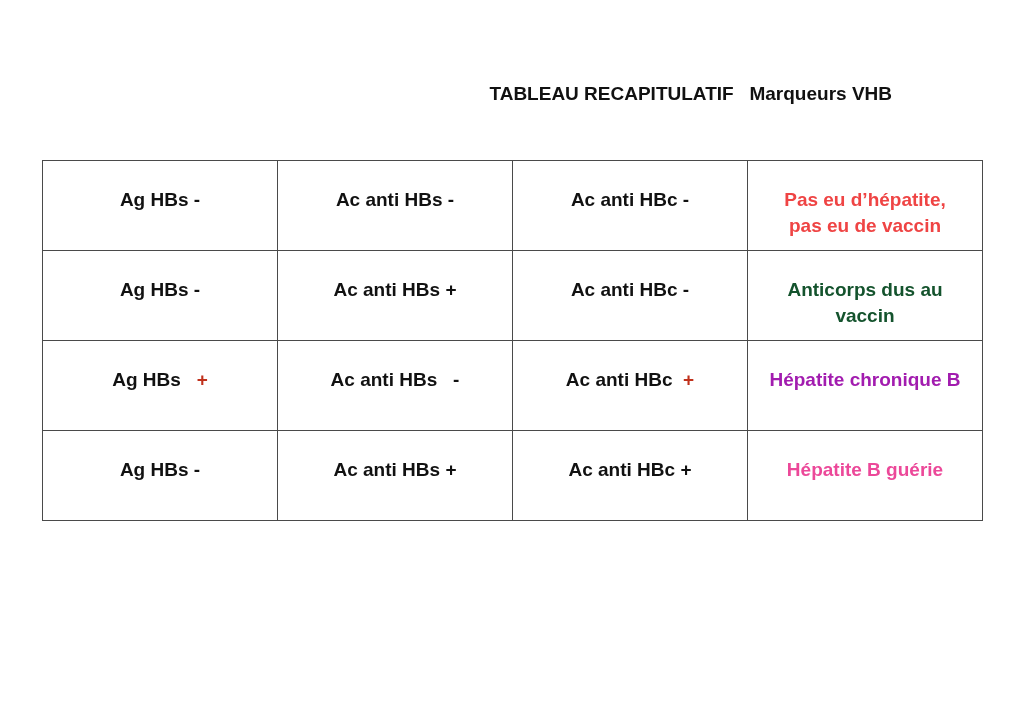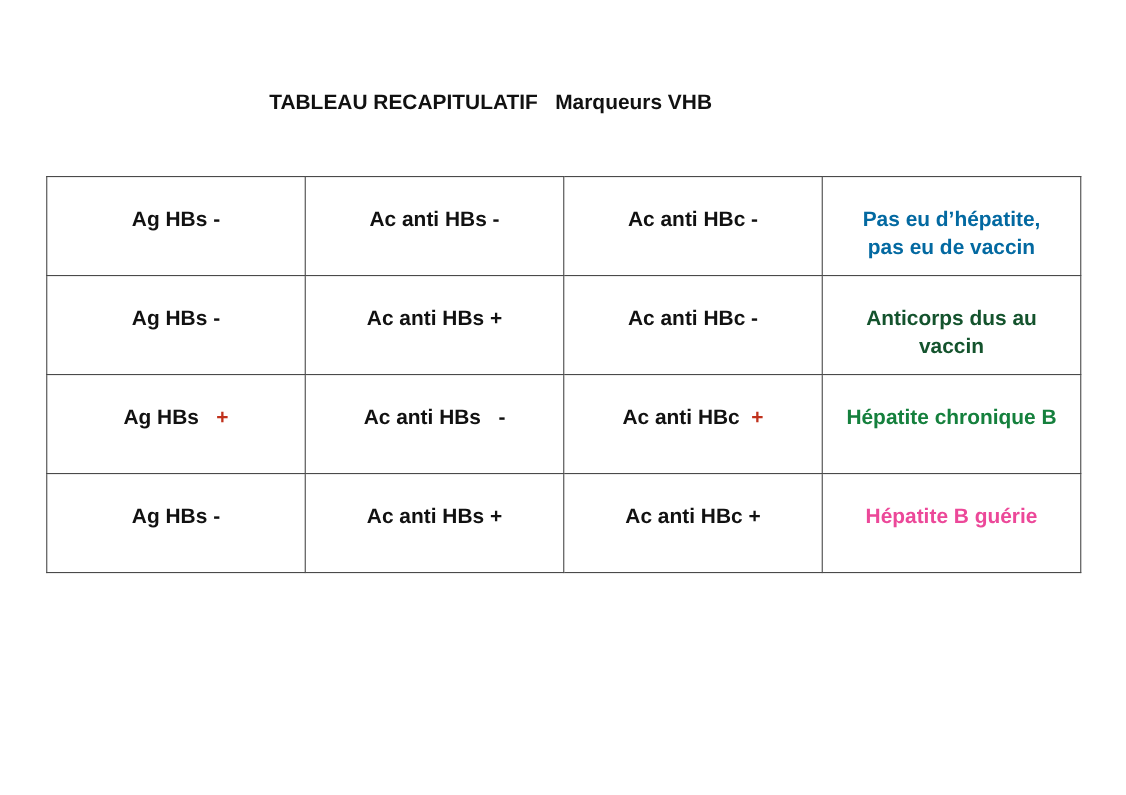--- a/index.html
+++ b/index.html
@@ -1,21 +1,21 @@
 <!DOCTYPE html>
 <html><head>
 <meta charset="utf-8">
 <style>
   html, body { margin: 0; padding: 0; }
   body {
     width: 1024px; height: 723px; background: #ffffff; position: relative; overflow: hidden;
     font-family: "Liberation Sans", sans-serif;
   }
   .title {
-    position: absolute; top: 83px; left: 0; width: 892px; text-align: center;
+    position: absolute; top: 83px; left: 0; width: 892px; text-align: right;
     font-weight: bold; font-size: 19px; color: #111;
     white-space: pre;
   }
   table.recap {
     position: absolute; left: 42px; top: 160px;
     border-collapse: collapse; table-layout: fixed;
     width: 940px;
   }
   table.recap td {
     border: 1.5px solid #4a4a4a;
@@ -31,33 +31,33 @@
 <body>
 
 <div class="title">TABLEAU RECAPITULATIF   Marqueurs VHB</div>
 
 <table class="recap">
   <tbody>
     <tr>
       <td><span>Ag HBs</span><span class="sign" style="color: rgb(17, 17, 17);"> -</span></td>
       <td><span>Ac anti HBs</span><span class="sign" style="color: rgb(17, 17, 17);"> -</span></td>
       <td><span>Ac anti HBc</span><span class="sign" style="color: rgb(17, 17, 17);"> -</span></td>
-      <td class="result" style="color: #0369a1;"><span>Pas eu d’hépatite,</span><br><span>pas eu de vaccin</span></td>
+      <td class="result" style="color: #ef4444;"><span>Pas eu d’hépatite,</span><br><span>pas eu de vaccin</span></td>
     </tr>
     <tr>
       <td><span>Ag HBs</span><span class="sign" style="color: rgb(17, 17, 17);"> -</span></td>
       <td><span>Ac anti HBs</span><span class="sign" style="color: rgb(17, 17, 17);"> +</span></td>
       <td><span>Ac anti HBc</span><span class="sign" style="color: rgb(17, 17, 17);"> -</span></td>
       <td class="result" style="color: #14532d;"><span>Anticorps dus au</span><br><span>vaccin</span></td>
     </tr>
     <tr>
       <td><span>Ag HBs</span><span class="sign" style="color: rgb(192, 49, 28);">   +</span></td>
       <td><span>Ac anti HBs</span><span class="sign" style="color: rgb(17, 17, 17);">   -</span></td>
       <td><span>Ac anti HBc</span><span class="sign" style="color: rgb(192, 49, 28);">  +</span></td>
-      <td class="result" style="color: #15803d;"><span>Hépatite chronique B</span><br><span></span></td>
+      <td class="result" style="color: #a21caf;"><span>Hépatite chronique B</span><br><span></span></td>
     </tr>
     <tr>
       <td><span>Ag HBs</span><span class="sign" style="color: rgb(17, 17, 17);"> -</span></td>
       <td><span>Ac anti HBs</span><span class="sign" style="color: rgb(17, 17, 17);"> +</span></td>
       <td><span>Ac anti HBc</span><span class="sign" style="color: rgb(17, 17, 17);"> +</span></td>
       <td class="result" style="color: #ec4899;"><span>Hépatite B guérie</span><br><span></span></td>
     </tr>
   </tbody>
 </table>
 

